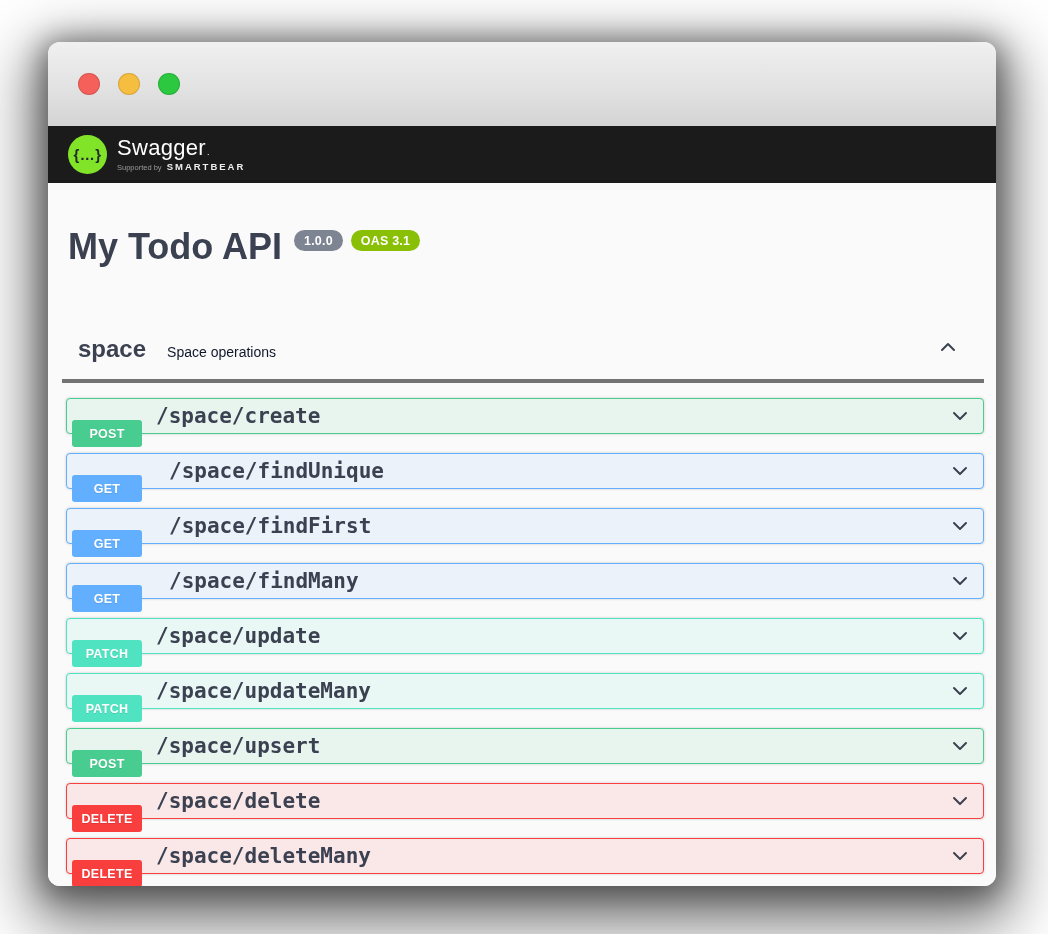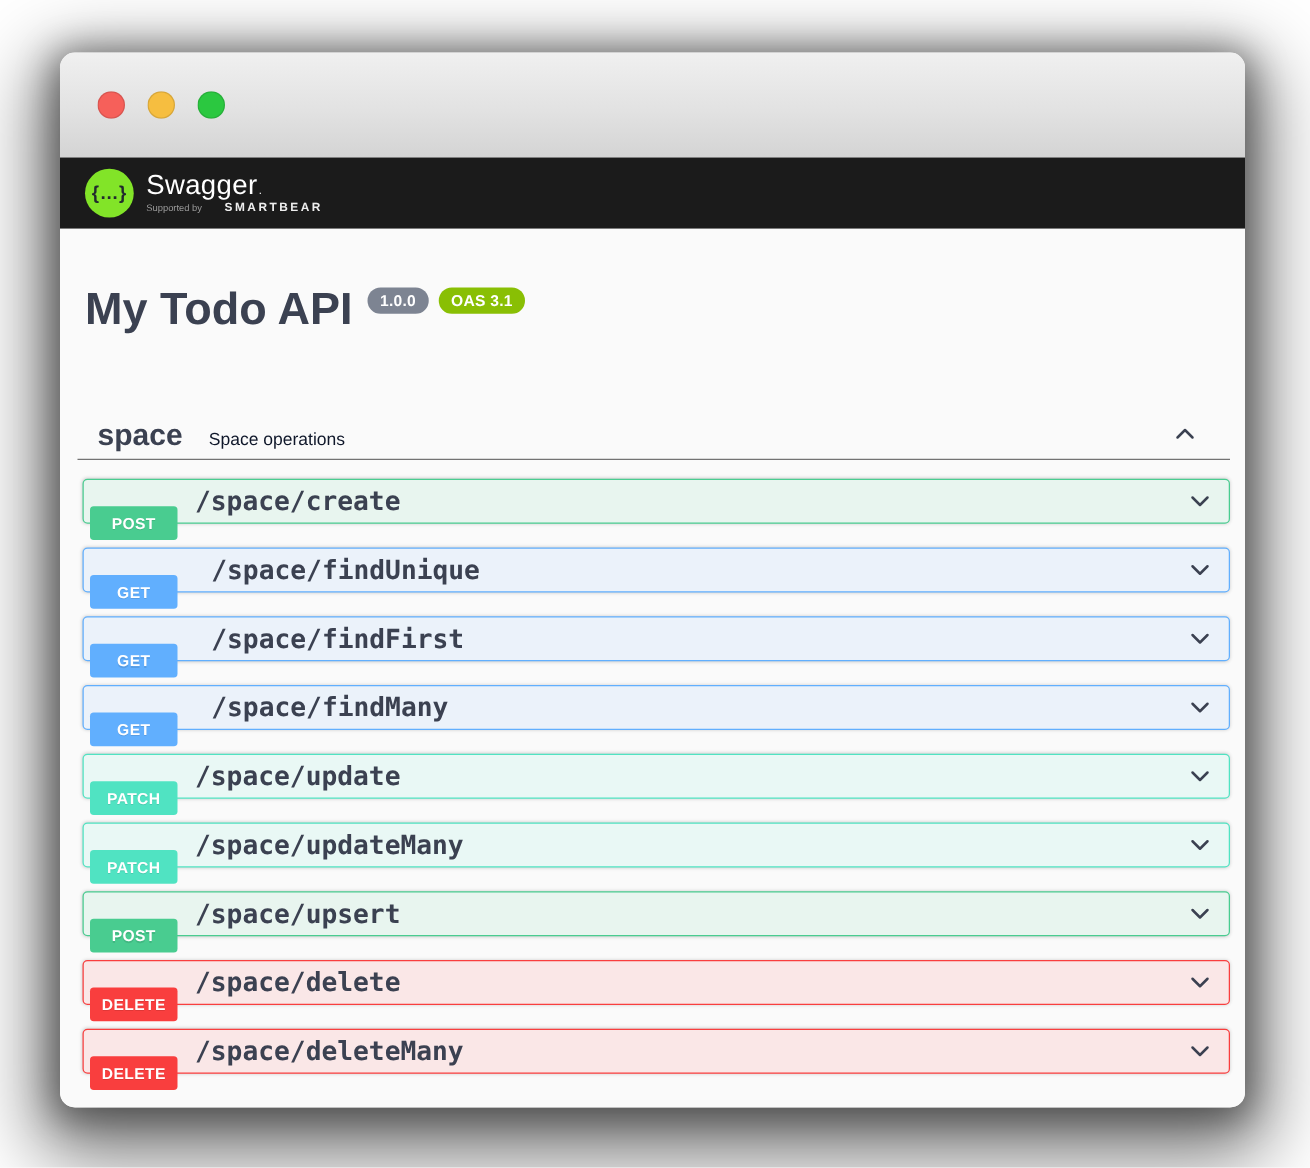--- a/index.html
+++ b/index.html
@@ -33,21 +33,21 @@
   .logo { display: flex; align-items: center; gap: 10px; }
   .logo-circle {
     width: 39px; height: 39px; border-radius: 50%;
     background: var(--logo-green, #82e428);
     display: flex; align-items: center; justify-content: center;
     color: #222a2e; font-weight: 700; font-size: 15px; letter-spacing: 0.5px;
   }
   .logo-text { display: flex; flex-direction: column; line-height: 1; }
   .wordmark { color: #ffffff; font-size: 22px; font-weight: 400; letter-spacing: 0.3px; }
   .wordmark .mark { font-size: 9px; vertical-align: baseline; margin-left: 1px; }
-  .supported { margin-top: 3px; display: flex; align-items: baseline; gap: 18px; }
+  .supported { margin-top: 3px; display: flex; align-items: baseline; gap: 5px; }
   .sup-by { color: #9a9a9a; font-size: 7.5px; }
   .smartbear { color: #eeeeee; font-size: 9.5px; font-weight: 700; letter-spacing: 2px; }
 
   
   .content { height: 703px; background: #fafafa; }
 
   .title-row { display: flex; align-items: flex-start; margin: 0 20px; padding-top: 44px; }
   .title-row h1 {
     font-size: 36px; line-height: 40px; font-weight: 700;
     color: var(--heading, #3b4151);
@@ -57,22 +57,22 @@
     padding: 0 10px; border-radius: 57px;
     color: #fff; font-size: 12.5px; font-weight: 700; letter-spacing: 0.2px;
     margin-top: 3px;
   }
   .badge.version { background: var(--version-badge-bg, #7d8492); margin-left: 12px; }
   .badge.oas     { background: var(--oas-badge-bg, #89bf04); margin-left: 8px; }
 
   .tag-section { margin: 56px 12px 0 14px; }
   .tag-header {
     display: flex; align-items: baseline; position: relative;
-    padding: 12px 10px 4px 16px; cursor: pointer;
-    border-bottom: 1px solid #737373;
+    padding: 12px 10px 16px 16px; cursor: pointer;
+    border-bottom: 4px solid #737373;
   }
   .tag-header h3 { font-size: 24px; font-weight: 700; color: var(--heading, #3b4151); }
   .tag-desc { font-size: 14px; color: #0f172a; margin-left: 21px; }
   .collapse-btn {
     position: absolute; right: 26px; top: 14px;
     background: none; border: none; cursor: pointer; padding: 0;
     width: 20px; height: 20px;
   }
 
   .ops { margin-top: 15px; }

